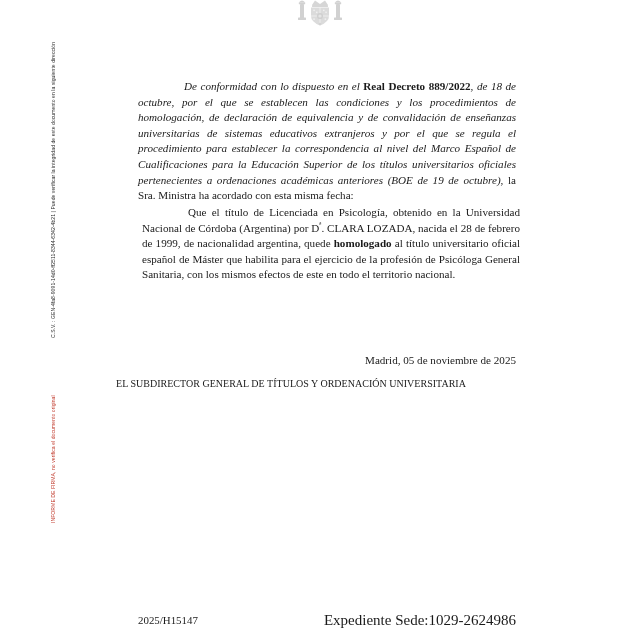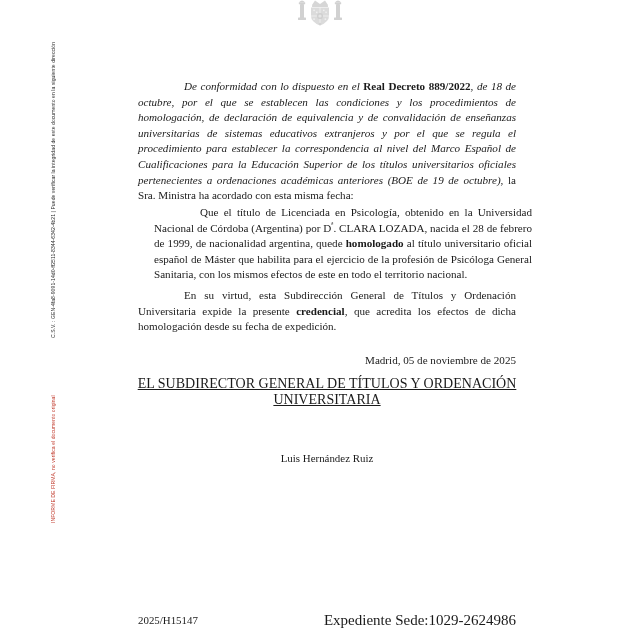--- a/index.html
+++ b/index.html
@@ -96,43 +96,41 @@
   p.para-italic b {
     font-weight: bold;
     font-style: italic;
   }
   p.para b {
     font-weight: bold;
     font-style: normal;
   }
 
   .p1 { position: absolute; top: 79px;  left: 0; width: 378px; }
-  .p2 { position: absolute; top: 205px; left: 16px; width: 378px; }
+  .p2 { position: absolute; top: 205px; left: 4px; width: 378px; }
   .p3 { position: absolute; top: 288px; left: 0; width: 378px; }
 
   .date-line {
     position: absolute;
     top: 353px;
     left: 0;
     width: 378px;
     text-align: right;
     font-size: 11.1px;
     line-height: 15.6px;
   }
 
   .officer-title {
     position: absolute;
     top: 376px;
     left: -22px;
     width: 422px;
-    text-align: center;
-    font-size: 14px;
+    font-size: 10px;
     line-height: 15.6px;
     letter-spacing: 0.02px;
-    text-decoration: underline;
   }
 
   .signature-name {
     position: absolute;
     top: 451px;
     left: 0;
     width: 378px;
     text-align: center;
     font-size: 10.9px;
     line-height: 15px;
@@ -220,26 +218,24 @@
     <circle cx="33" cy="26" r="1.3" fill="#707070"></circle>
   </svg>
 </div>
 
 <div class="page">
 
   <p class="para para-italic p1"><span>De conformidad con lo dispuesto en el </span><b>Real Decreto 889/2022</b><span>, de 18 de octubre, por el que se establecen las condiciones y los procedimientos de homologación, de declaración de equivalencia y de convalidación de enseñanzas universitarias de sistemas educativos extranjeros y por el que se regula el procedimiento para establecer la correspondencia al nivel del Marco Español de Cualificaciones para la Educación Superior de los títulos universitarios oficiales pertenecientes a ordenaciones académicas anteriores (BOE de 19 de octubre)</span><span style="font-style:normal">, la Sra. Ministra ha acordado con esta misma fecha:</span></p>
 
   <p class="para p2"><span>Que el título de Licenciada en Psicología, obtenido en la Universidad Nacional de Córdoba (Argentina) por D</span><sup class="ord">ª</sup><span>. CLARA LOZADA, nacida el 28 de febrero de 1999, de nacionalidad argentina, quede </span><b>homologado</b><span> al título universitario oficial español de Máster que habilita para el ejercicio de la profesión de Psicóloga General Sanitaria, con los mismos efectos de este en todo el territorio nacional.</span></p>
 
-  <p class="para p3"><span>En su virtud, esta Subdirección General de Títulos y Ordenación Universitaria expide la presente </span><b>credencial</b><span>, que acredita los efectos de dicha homologación desde su fecha de expedición.</span></p>
 
   <div class="date-line">Madrid, 05 de noviembre de 2025</div>
 
   <div class="officer-title">EL SUBDIRECTOR GENERAL DE TÍTULOS Y ORDENACIÓN UNIVERSITARIA</div>
 
-  <div class="signature-name">Luis Hernández Ruiz</div>
 
   <div class="footer">
     <span class="ref-left">2025/H15147</span>
     <span class="ref-right">Expediente Sede:1029-2624986</span>
   </div>
 
 </div>
 
 </body></html>

